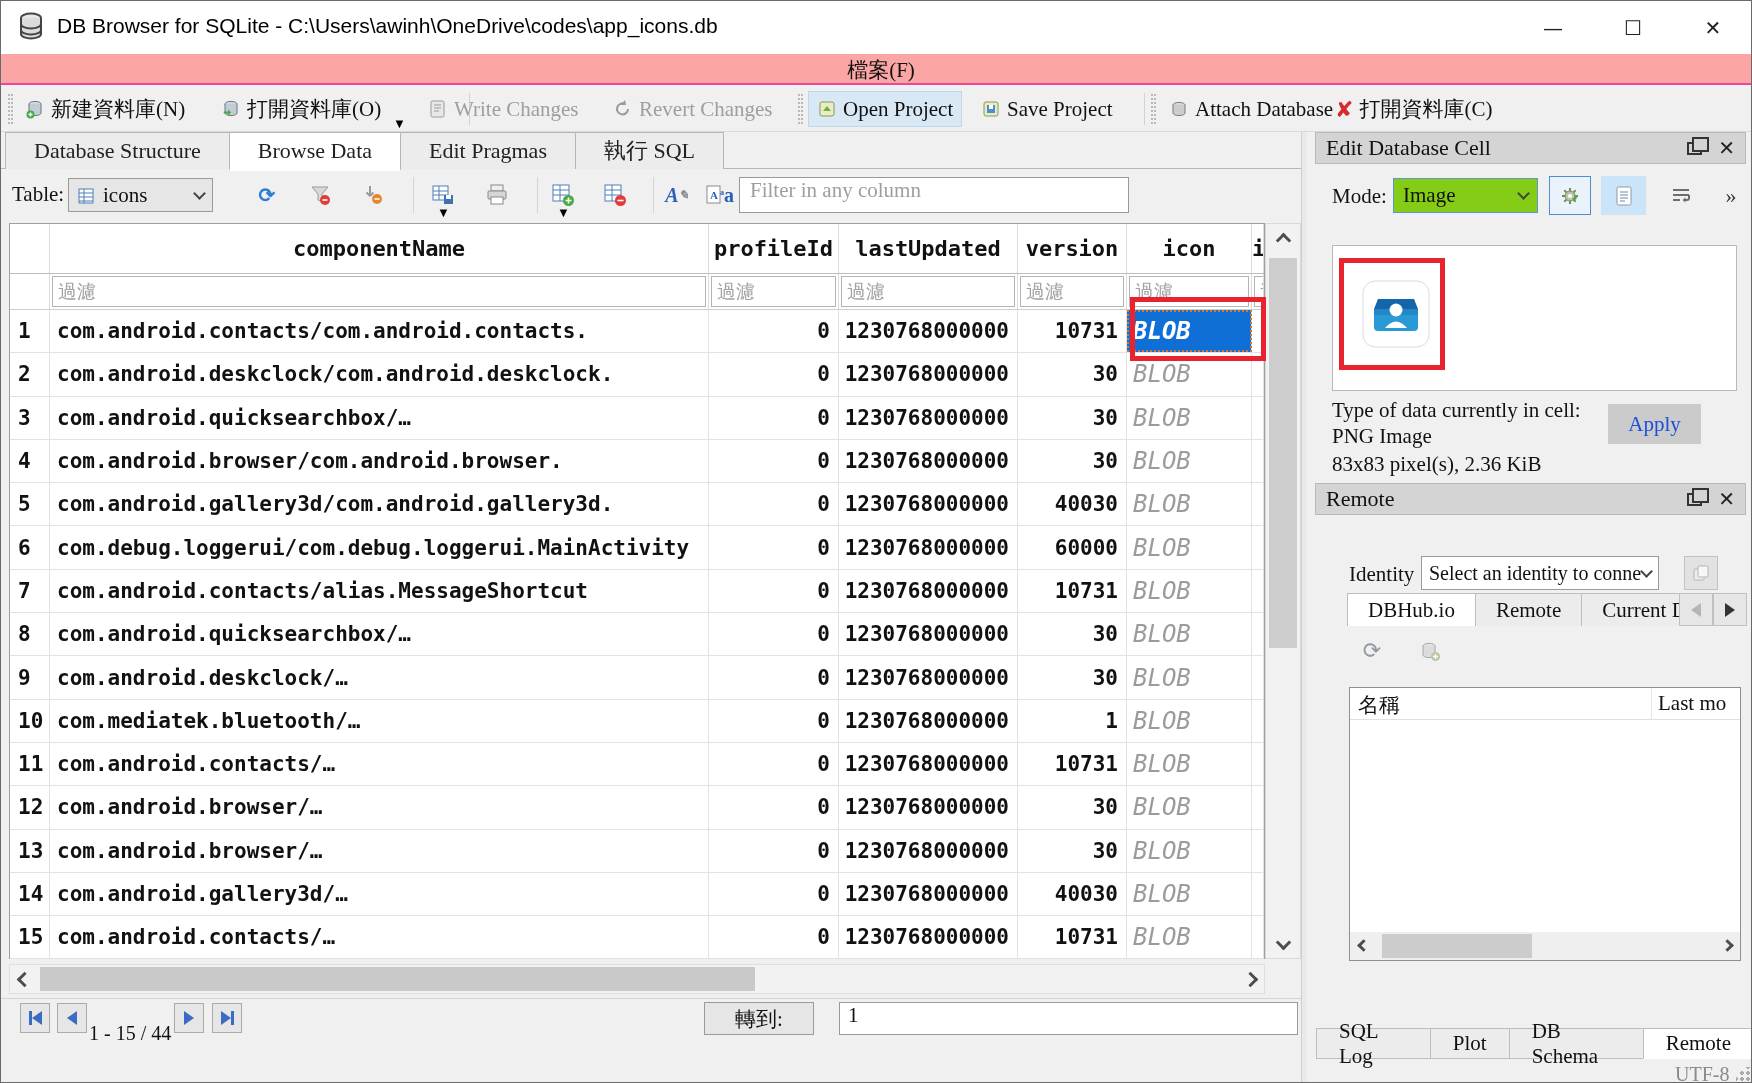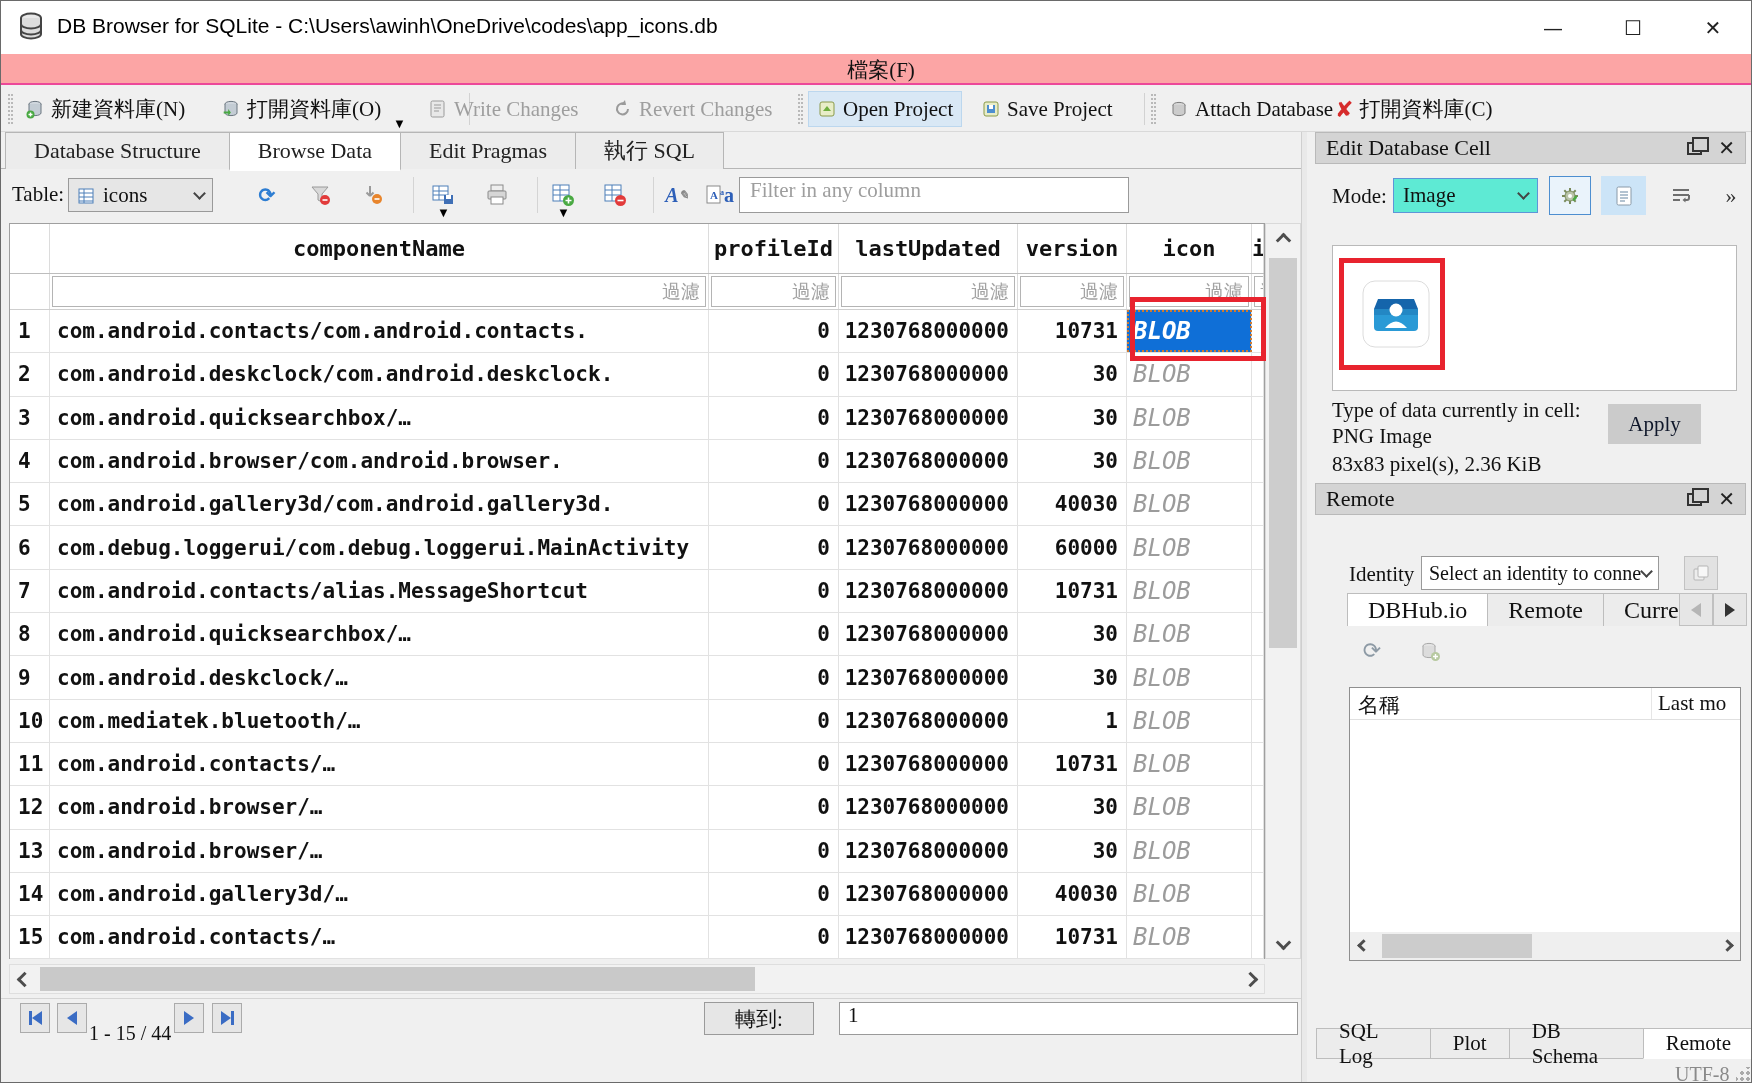--- a/index.html
+++ b/index.html
@@ -40,21 +40,21 @@
   #table-combo { position:absolute; left:67px; top:9px; width:145px; height:34px; background:#e6e6e6; border:1px solid #9a9a9a; display:flex; align-items:center; gap:8px; padding:0 8px; font-size:21px; }
   #table-combo .chev-d { margin-left:auto; }
   .cicon { position:absolute; top:12px; width:28px; height:28px; display:flex; align-items:center; justify-content:center; font-size:20px; }
   .csep { position:absolute; top:8px; width:1px; height:36px; background:#d4d4d4; }
   #filter-any { position:absolute; left:738px; top:8px; width:390px; height:36px; border:1px solid #9a9a9a; background:#fff; font-family:"Liberation Serif",serif; font-size:21px; color:#9e9e9e; padding:0 10px; }
   
   #grid { position:absolute; left:8px; top:91px; width:1256px; height:736px; background:#fff; border:1px solid #9f9f9f; }
   .grid-hdr, .grid-filter, .grid-row { display:grid; grid-template-columns:40px 659px 130px 179px 109px 125px 12px; }
   .grid-hdr { height:50px; border-bottom:1px solid #bdbdbd; }
   .grid-hdr .hcell { display:flex; align-items:center; justify-content:center; font-family:"DejaVu Sans Mono",monospace; font-weight:700; font-size:22px; border-right:1px solid #dcdcdc; overflow:hidden; white-space:nowrap; }
-  .grid-filter { height:36px; border-bottom:1px solid #cfcfcf;text-align:right; }
+  .grid-filter { height:36px; border-bottom:1px solid #cfcfcf; }
   .fcell { border-right:1px solid #dcdcdc; position:relative; overflow:hidden; }
   .fbox { position:absolute; left:2px; right:2px; top:2px; bottom:2px; border:1px solid #b4b4b4; background:#fff; font-size:19px; color:#a3a3a3; padding:2px 5px; white-space:nowrap; overflow:hidden; }
   #grid-body .grid-row { height:43.3px; border-bottom:1px solid #e2e2e2; }
   .cell { font-family:"DejaVu Sans Mono",monospace; font-weight:700; font-size:21px; display:flex; align-items:center; border-right:1px solid #e2e2e2; overflow:hidden; white-space:nowrap; }
   .cell.rownum { padding-left:8px; }
   .cell.componentName { padding-left:7px; }
   .cell.profileId, .cell.lastUpdated, .cell.version { justify-content:flex-end; padding-right:8px; }
   .cell.blob { font-style:italic; font-weight:400; color:#9b9b9b; padding-left:6px; font-size:24px; }
   .cell.blob.selected { background:#0f6fd7; color:#fff; font-weight:700; outline:2px dotted #cf7a30; outline-offset:-2px; }
   
@@ -84,41 +84,41 @@
   #splitter { position:absolute; left:1300px; top:131px; width:6px; height:952px; background:#e9e9e9; border-left:1px solid #cfcfcf; }
   
   #right { position:absolute; left:1306px; top:131px; width:446px; height:952px; background:#f0f0f0; }
   .dock-title { position:absolute; left:8px; width:431px; height:32px; background:#d4d4d4; border:1px solid #b9b9b9; display:flex; align-items:center; padding:0 10px; font-size:22px; }
   .dock-btns { margin-left:auto; display:flex; gap:16px; align-items:center; }
   .float-ic { position:relative; width:15px; height:13px; border:2px solid #333; }
   .float-ic::before { content:""; position:absolute; left:3px; top:-7px; width:13px; height:11px; border:2px solid #333; background:#d4d4d4; }
   .x-ic { font-family:"DejaVu Sans",sans-serif; font-size:20px; font-weight:700; color:#222; line-height:1; }
   #ecell-title { top:0; }
   #mode-label { position:absolute; left:25px; top:52px; font-size:21px; }
-  #mode-combo { position:absolute; left:86px; top:46px; width:145px; height:35px; background:#5eead4; border:1px solid #5e95d8; display:flex; align-items:center; padding:0 9px; font-size:21px; }
+  #mode-combo { position:absolute; left:86px; top:46px; width:145px; height:35px; background:#84cc16; border:1px solid #5e95d8; display:flex; align-items:center; padding:0 9px; font-size:21px; }
   #mode-combo .chev-d { margin-left:auto; }
   .mode-btn { position:absolute; top:44px; height:39px; display:flex; align-items:center; justify-content:center; }
   #btn-autoswitch { left:242px; width:42px; border:1px solid #4d8ed0; background:#eaf3fb; }
   #btn-textmode { left:294px; width:45px; background:#cce4f7; }
   #btn-wordwrap { left:354px; width:40px; }
   #btn-more { left:406px; width:34px; font-size:22px; color:#333; letter-spacing:-2px; }
   #preview { position:absolute; left:25px; top:113px; width:405px; height:146px; background:#fff; border:1px solid #b9b9b9; }
   #red-box-img { left:6px; top:12px; width:106px; height:112px; }
   #contact-icon { position:absolute; left:18px; top:16px; }
   #type-line1 { position:absolute; left:25px; top:266px; font-size:21px; }
   #type-line2 { position:absolute; left:25px; top:292px; font-size:21px; }
   #size-line  { position:absolute; left:25px; top:320px; font-size:21px; }
-  #apply-btn { position:absolute; left:301px; top:272px; width:93px; height:40px; background:#cbcbcb; color:#0f172a; display:flex; align-items:center; justify-content:center; font-size:21px; }
+  #apply-btn { position:absolute; left:301px; top:272px; width:93px; height:40px; background:#cbcbcb; color:#1d4ed8; display:flex; align-items:center; justify-content:center; font-size:21px; }
   #remote-title { top:351px; }
   #identity-label { position:absolute; left:42px; top:430px; font-size:21px; }
   #identity-combo { position:absolute; left:114px; top:424px; width:238px; height:34px; background:#fff; border:1px solid #9a9a9a; display:flex; align-items:center; padding:0 7px; font-size:20px; white-space:nowrap; overflow:hidden; }
   #identity-combo .chev-d { margin-left:auto; flex:none; }
   #identity-btn { position:absolute; left:377px; top:424px; width:34px; height:34px; background:#e2e2e2; border:1px solid #c2c2c2; display:flex; align-items:center; justify-content:center; color:#a8a8a8; font-size:17px; }
   .remote-tabs { position:absolute; left:40px; top:461px; display:flex; }
-  .rtab { height:33px; padding:8px 20px; display:flex; align-items:center; background:#ececec; border:1px solid #bdbdbd; border-bottom:none; margin-right:-1px; font-size:24px; white-space:nowrap; overflow:hidden; }
+  .rtab { height:33px; padding:8px 20px; display:flex; align-items:center; background:#ececec; border:1px solid #bdbdbd; border-bottom:none; margin-right:-1px; font-size:21px; white-space:nowrap; overflow:hidden; }
   .rtab.active { background:#fff; z-index:2; }
   #rtab-scroll { position:absolute; left:372px; top:461px; display:flex; }
   .rt-arrow { width:34px; height:33px; background:#e6e6e6; border:1px solid #c0c0c0; display:flex; align-items:center; justify-content:center; }
   .rt-arrow .tri.l { border-right-color:#b5b5b5; }
   .rt-arrow .tri.r { border-left-color:#333; }
   #remote-icons { position:absolute; left:50px; top:504px; display:flex; gap:28px; }
   #remote-icons .ric { width:30px; height:30px; display:flex; align-items:center; justify-content:center; color:#8d9aa5; font-size:22px; }
   #remote-list { position:absolute; left:42px; top:555px; width:392px; height:274px; background:#fff; border:1px solid #8f8f8f; }
   #remote-list .lhdr { height:32px; border-bottom:1px solid #e0e0e0; display:flex; font-size:21px; }
   #remote-list .lh1 { flex:1; padding:3px 8px; border-right:1px solid #e6e6e6; }

